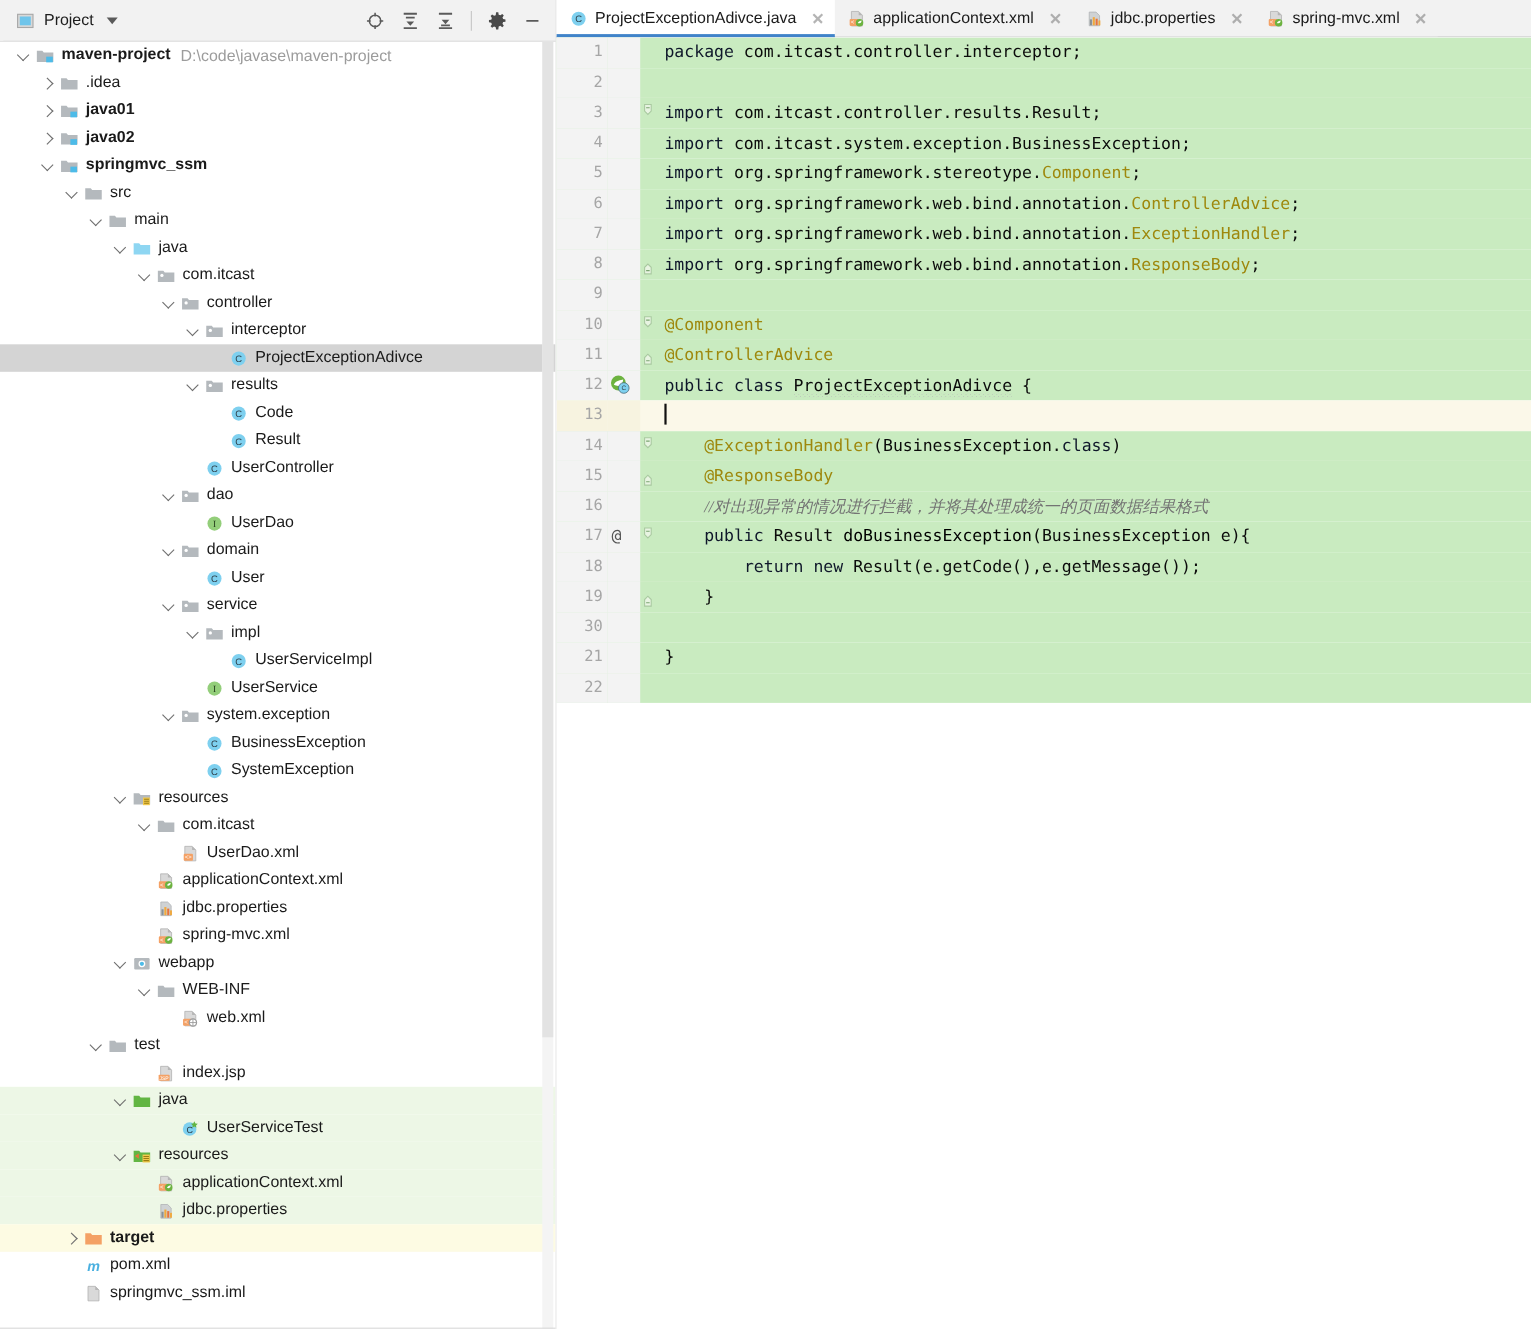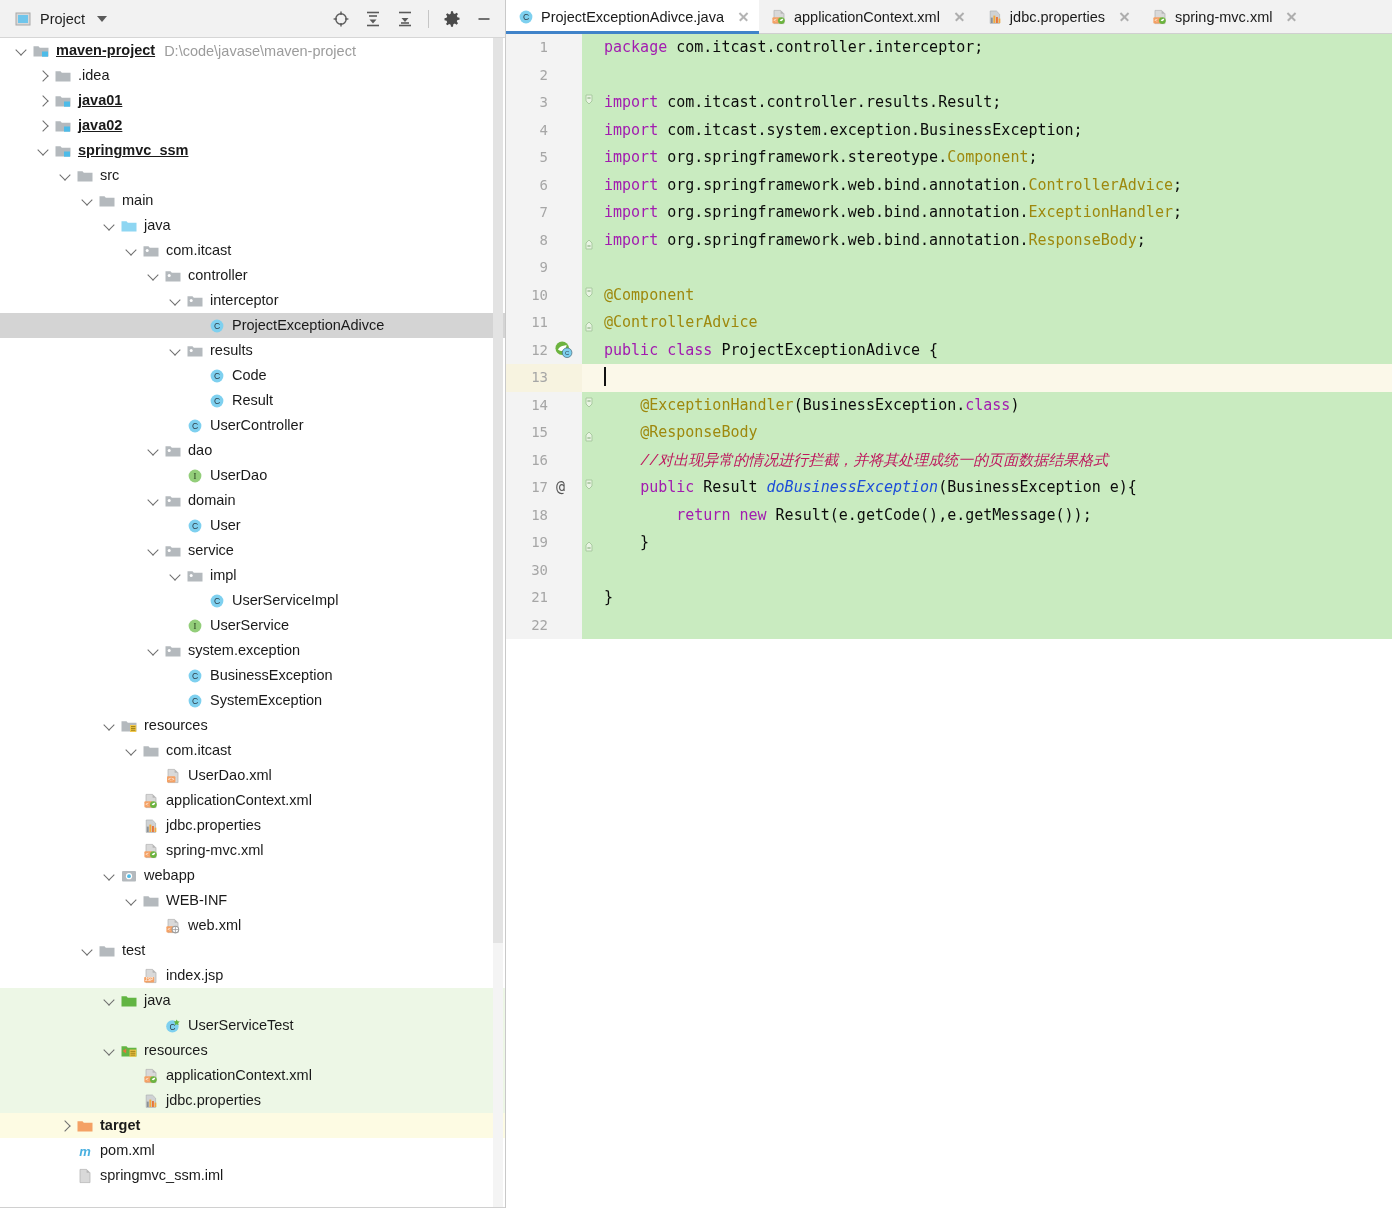--- a/index.html
+++ b/index.html
@@ -60,21 +60,21 @@
   }
   .twisty.open:after, .twisty.closed:after{
     content:""; position:absolute; left:4px; top:4px;
     width:7px; height:7px;
     border-right:1.6px solid #6e6e6e; border-bottom:1.6px solid #6e6e6e;
   }
   .twisty.open:after { transform: rotate(45deg); top:3px; left:3px;}
   .twisty.closed:after { transform: rotate(-45deg); top:4px; left:3px;}
   .ico { width: 18px; height: 18px; flex: 0 0 18px; margin-right: 6px; position: relative; }
   .lbl { line-height: 1; }
-  .lbl.bold { font-weight: bold; text-decoration: underline; }
+  .lbl.bold { font-weight: bold; }
   .path { color: #9c9c9c; margin-left: 9px; font-size: 14.5px;}
 
   
   #tree-vscroll {
     position:absolute; right:2px; top:0; width: 10px; height: 100%;
     background: #f4f4f4;
   }
   #tree-vthumb {
     position:absolute; left:0; width:10px; top:0; height: 905px;
     background:#e3e3e3; border-radius:0;
@@ -140,25 +140,25 @@
     position:absolute; left:4px; top:4px; font-size:15px; color:#555;
     font-family:"DejaVu Sans Mono", monospace;
   }
   .fold {
     width: 14px; flex: 0 0 14px; height: 27.5px; position: relative; z-index:2;
   }
   .ctext {
     flex: 1; height: 27.5px; line-height: 27.5px; padding-left: 8px;
     white-space: pre; color: #0b0b0b; overflow: hidden;
   }
-  .kw   { color: #a21caf; }
+  .kw   { color: #0f172a; }
   .anno { color: #9e880d; }
   .cls  { color: #0b0b0b; }
-  .meth { color: #1d4ed8; font-style: italic; }
-  .cmt  { color: #be185d; font-style: italic; font-family: Liberation Mono, monospace; }
+  .meth { color: #000000; }
+  .cmt  { color: #737373; font-style: italic; font-family: Liberation Serif, serif; }
   .typo { border-bottom: 0; background-image: none; position: relative;}
   .caret {
     display:inline-block; width:1.5px; height:19px; background:#111;
     vertical-align: -4px;
   }
 </style>
 </head>
 <body>
 
 <div id="app">

